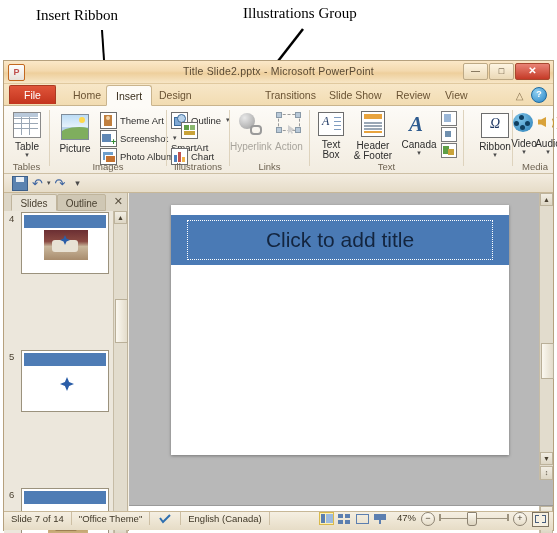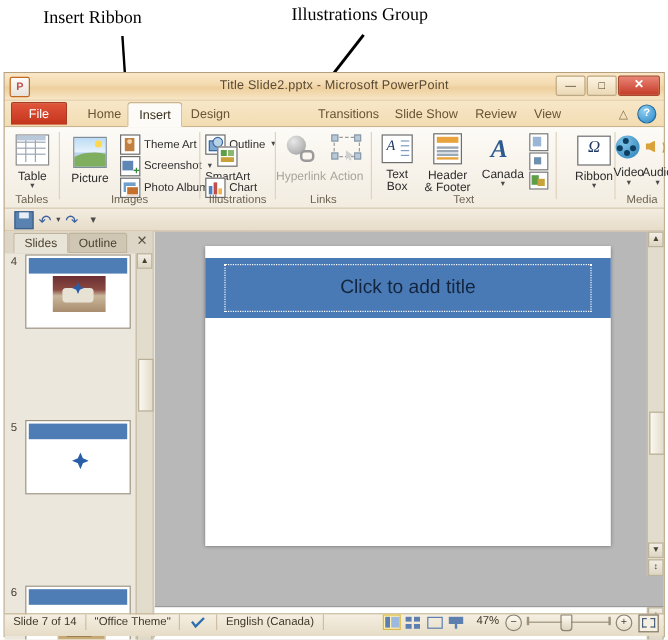--- a/index.html
+++ b/index.html
@@ -241,21 +241,21 @@
     position:absolute;left:42px;top:12px;width:338px;height:250px;background:#fff;
     box-shadow:0 1px 3px rgba(0,0,0,.35);
   }
   .slide-title{
     position:absolute;left:0;right:0;top:10px;height:50px;background:#4a7ab5;
   }
   .title-ph{
     position:absolute;left:16px;right:16px;top:5px;height:40px;
     border:1px dotted #ffffff;box-sizing:border-box;
     display:flex;align-items:center;justify-content:center;
-    color:#13253f;font-size:16px;
+    color:#13253f;font-size:21px;
   }
 
   .notes{
     position:absolute;left:0;right:0;bottom:0;height:28px;background:#fff;
     border-top:1px solid #9a9a9a;
   }
   .notes-text{position:absolute;left:7px;top:6px;font-size:11px;color:#2b2b2b;}
   .notes-scroll{position:absolute;right:0;top:0;bottom:0;width:13px;background:#e2dccd;border-left:1px solid #c6bca6;}
   .ns-up,.ns-dn{position:absolute;left:0;width:13px;height:13px;background:linear-gradient(#f2eee4,#ddd6c4);
     border:1px solid #bdb39c;box-sizing:border-box;font-size:7px;text-align:center;line-height:11px;color:#4a4131;}

